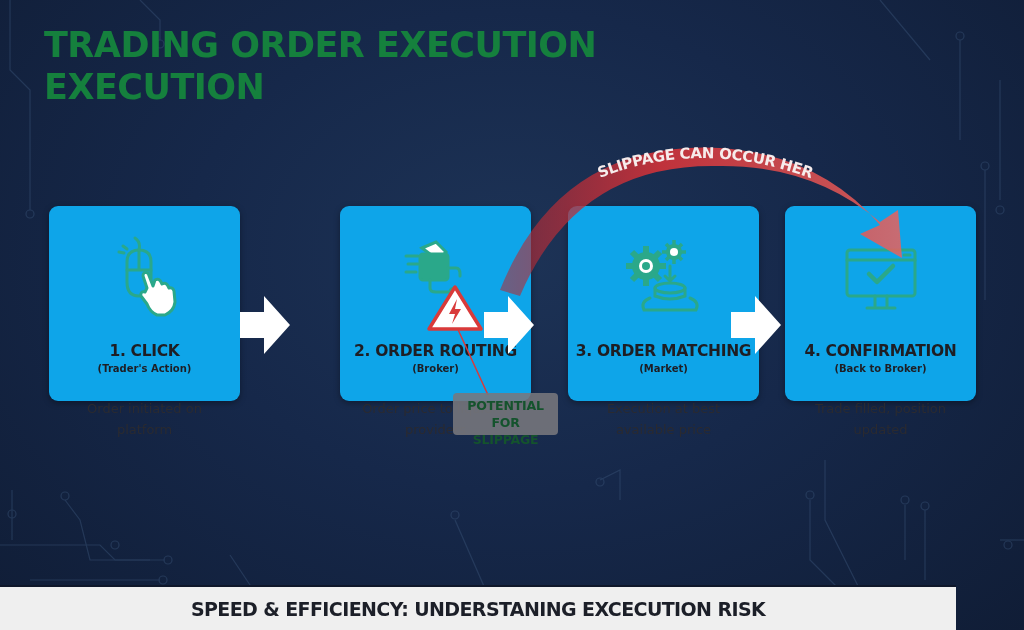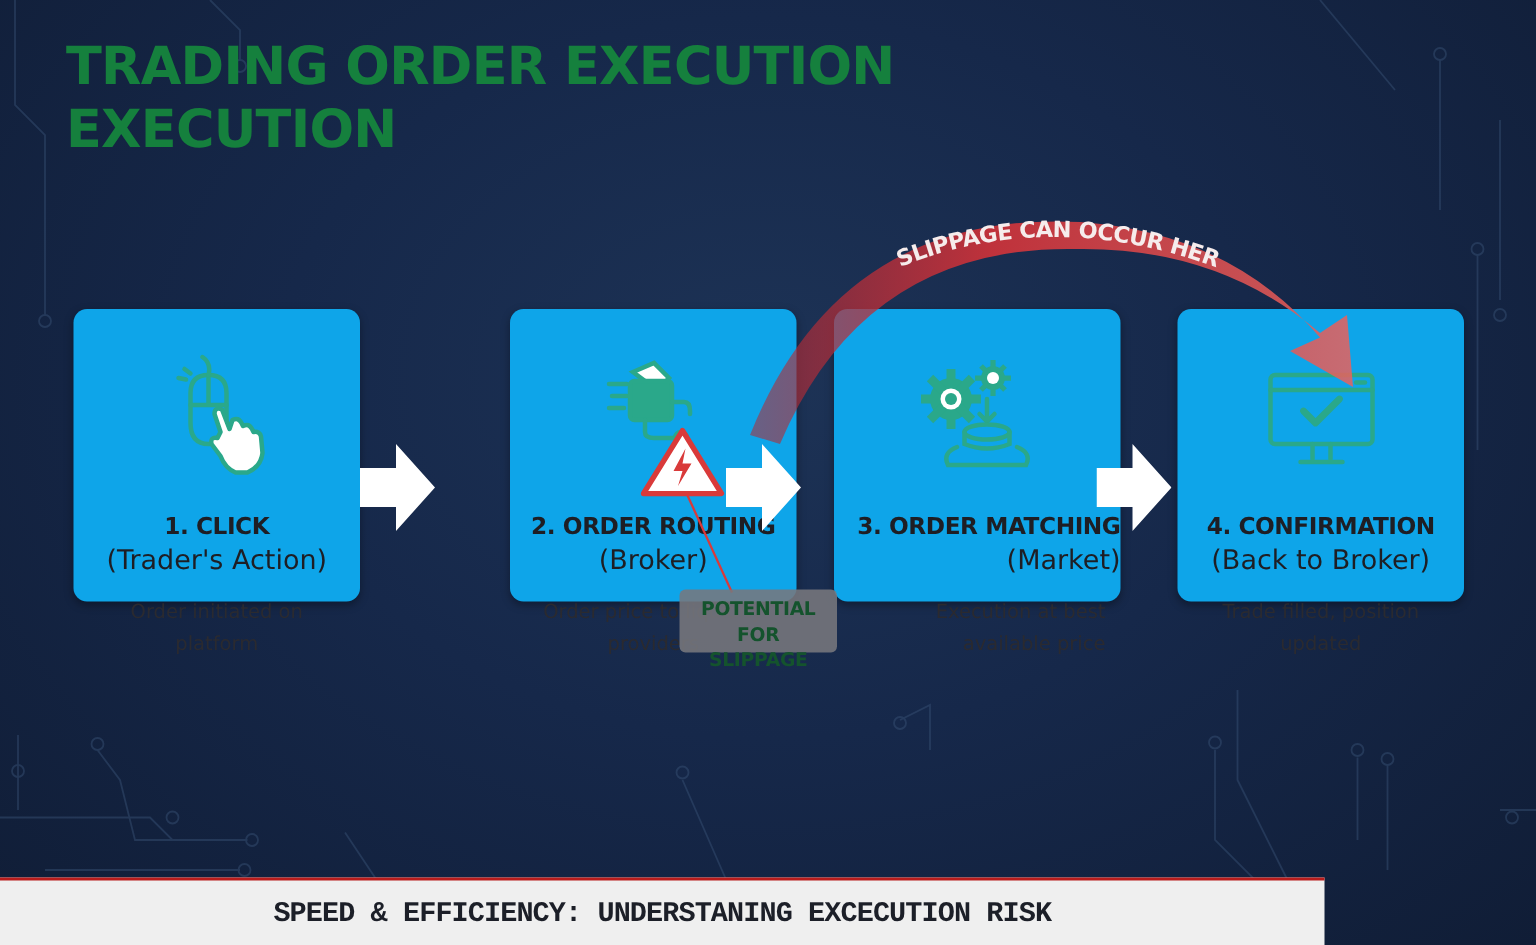--- a/index.html
+++ b/index.html
@@ -17,36 +17,36 @@
     font-family: "DejaVu Sans", sans-serif;
   }
   .card {
     position: absolute; top: 206px; width: 191px; height: 195px;
     background: #0ea5e9; border-radius: 9px;
     box-shadow: 0 2px 6px rgba(0,0,0,0.35);
     text-align: center; color: #1e1e24;
   }
   .card .icon { position: absolute; left: 50%; transform: translateX(-50%); top: 30px; width: 100px; height: 85px; }
   .card .step-title { position: absolute; left: 0; right: 0; top: 136px; font-weight: bold; font-size: 15.5px; letter-spacing: -0.3px; }
-  .card .step-sub { position: absolute; left: 0; right: 0; top: 157px; font-size: 18px; }
+  .card .step-sub { position: absolute; left: 0; right: 0; top: 157px; font-size: 10px; font-weight: bold; }
   .card .step-desc { position: absolute; left: 10px; right: 10px; top: 192px; font-size: 13px; line-height: 21px; color: #2a2a30; }
   .arrow { position: absolute; top: 296px; width: 50px; height: 58px; }
   .slip-arc { position: absolute; left: 0; top: 0; width: 1024px; height: 630px; pointer-events: none; }
   .potential {
     position: absolute; left: 453px; top: 393px; width: 105px; height: 42px;
     background: rgba(120,120,125,0.88); border-radius: 4px;
     color: #14532d; font-weight: bold; font-size: 12.5px; line-height: 17px;
     text-align: center; padding-top: 4px; letter-spacing: -0.2px;
   }
   .warn { position: absolute; left: 425px; top: 283px; width: 60px; height: 50px; }
   .footer {
-    position: absolute; left: 0; top: 585px; width: 883px; height: 45px;
-    background: #efefef; border-top: 2px solid #b91c1c;
+    position: absolute; left: 0; top: 585px; width: 956px; height: 45px;
+    background: #efefef; border-top: 2px solid #0f172a;
     text-align: center; line-height: 45px;
-    font-weight: bold; font-size: 19px; color: #1c1f28; letter-spacing: -0.6px; font-family: Liberation Mono, monospace;
+    font-weight: bold; font-size: 19px; color: #1c1f28; letter-spacing: -0.6px;
   }
 </style>
 </head>
 <body>
 
 <svg class="circuits" viewBox="0 0 1024 630">
   <g fill="none" stroke="#3a5478" stroke-width="1.2" opacity="0.45">
     <path d="M10 0 V70 L30 90 V210"></path>
       <circle cx="30" cy="214" r="4"></circle>
     <path d="M140 0 L160 20 V40"></path>
@@ -113,21 +113,21 @@
       <path d="M62 32 H70 Q74 32 74 38 V40"></path>
       <path d="M44 44 V52 Q44 56 50 56 H64"></path>
       <circle cx="68" cy="56" r="4" fill="#fff"></circle>
     </g>
   </svg>
   <div class="step-title">2. ORDER ROUTING</div>
   <div class="step-sub">(Broker)</div>
   <div class="step-desc">Order price to liquidity providers</div>
 </div>
 
-<div class="card" style="left:556px;text-align:right;">
+<div class="card" style="left:568px;">
   <svg class="icon" viewBox="0 0 100 85">
     <g fill="#2aa88a">
       <circle cx="32" cy="30" r="14"></circle>
       <g stroke="#2aa88a" stroke-width="6">
         <path d="M32 10 V50 M12 30 H52 M18 16 L46 44 M46 16 L18 44"></path>
       </g>
       <circle cx="32" cy="30" r="7" fill="#fff"></circle>
       <circle cx="32" cy="30" r="4" fill="#2aa88a"></circle>
       <circle cx="60" cy="16" r="8"></circle>
       <g stroke="#2aa88a" stroke-width="3.5">

